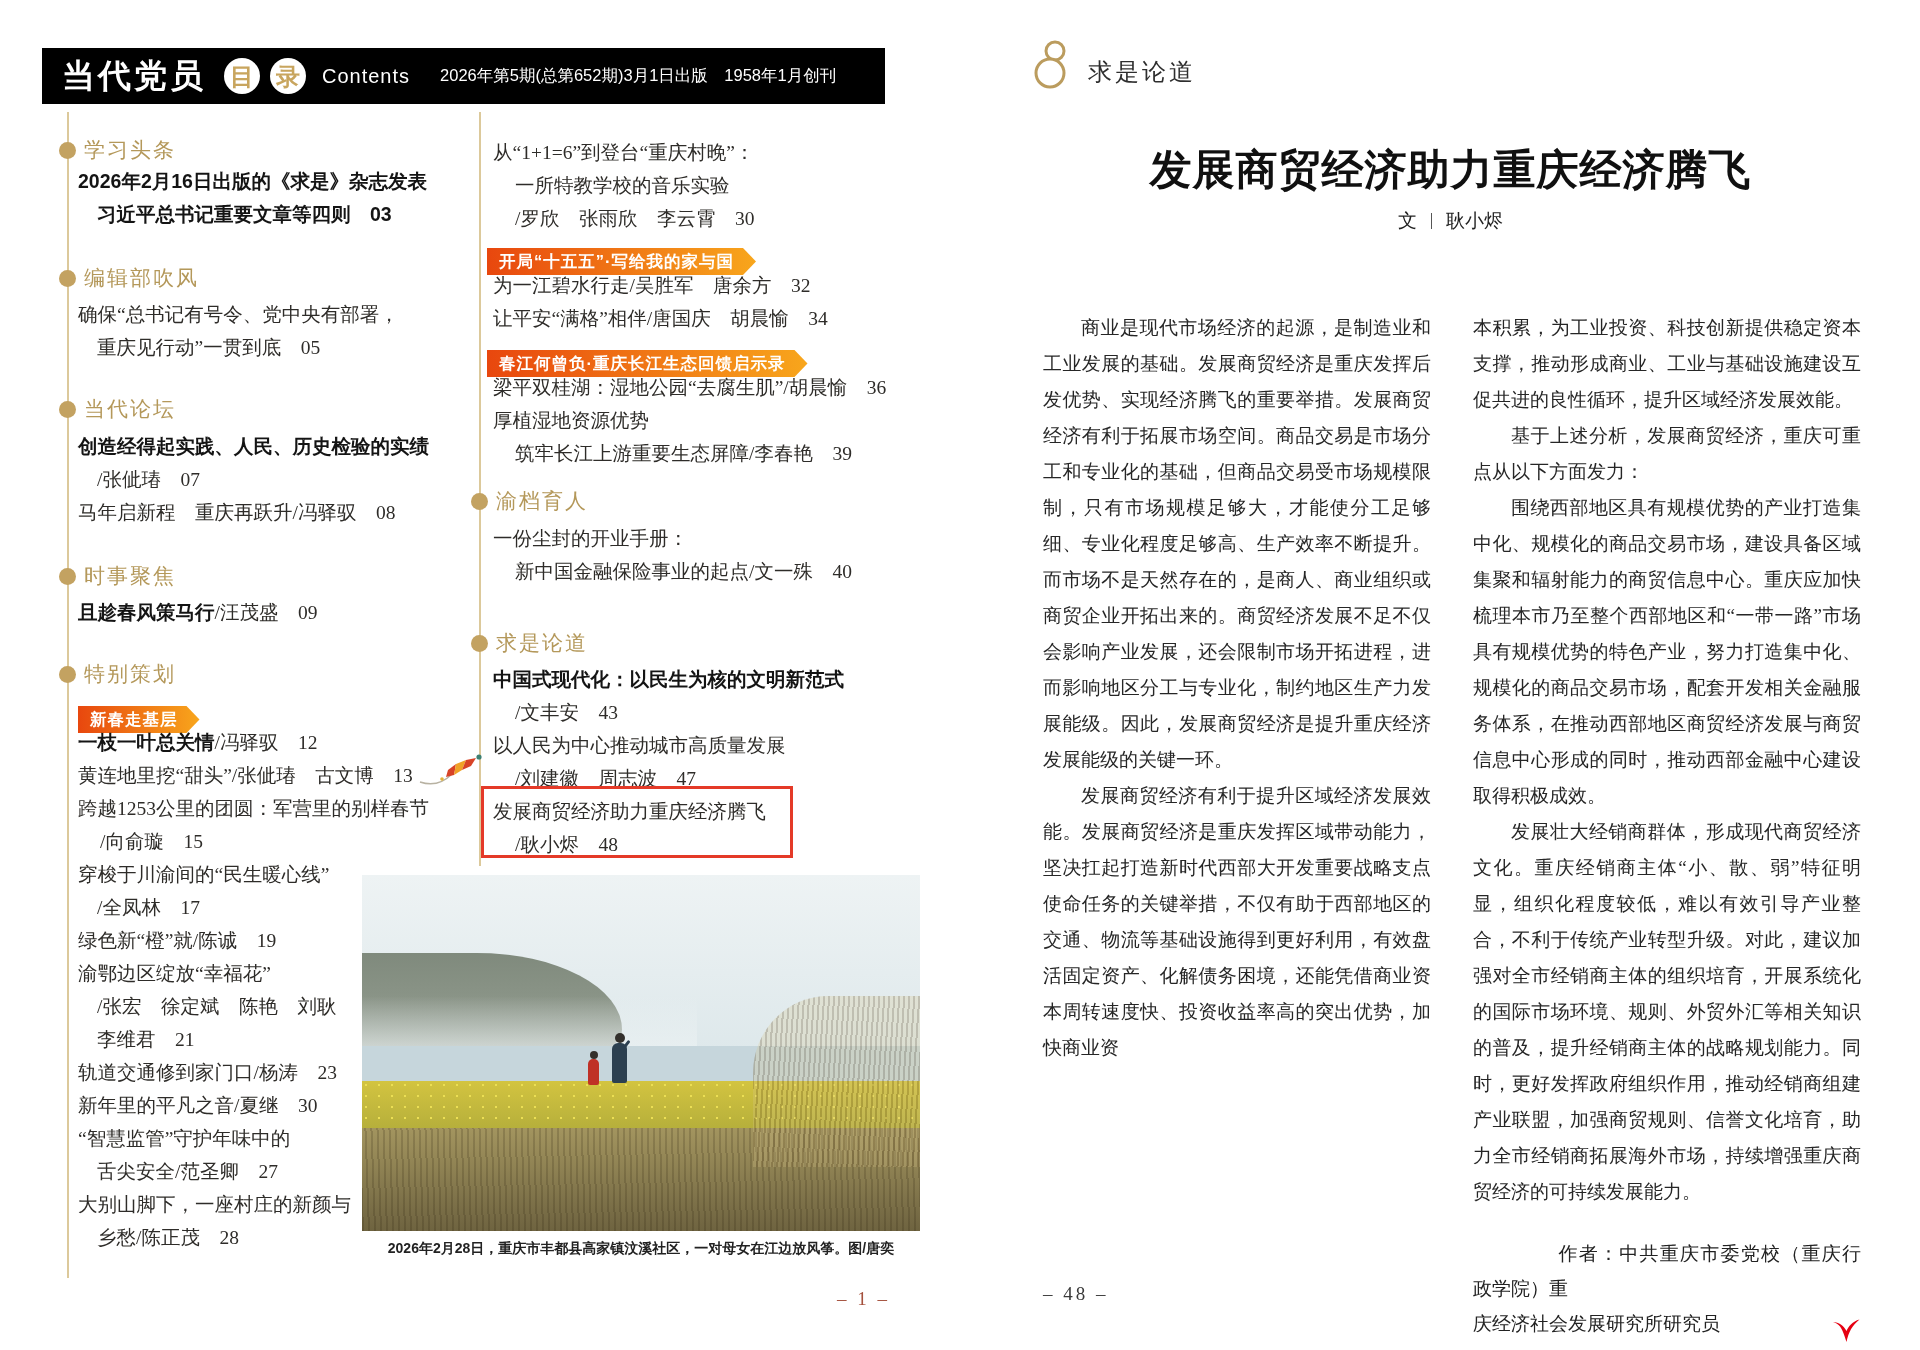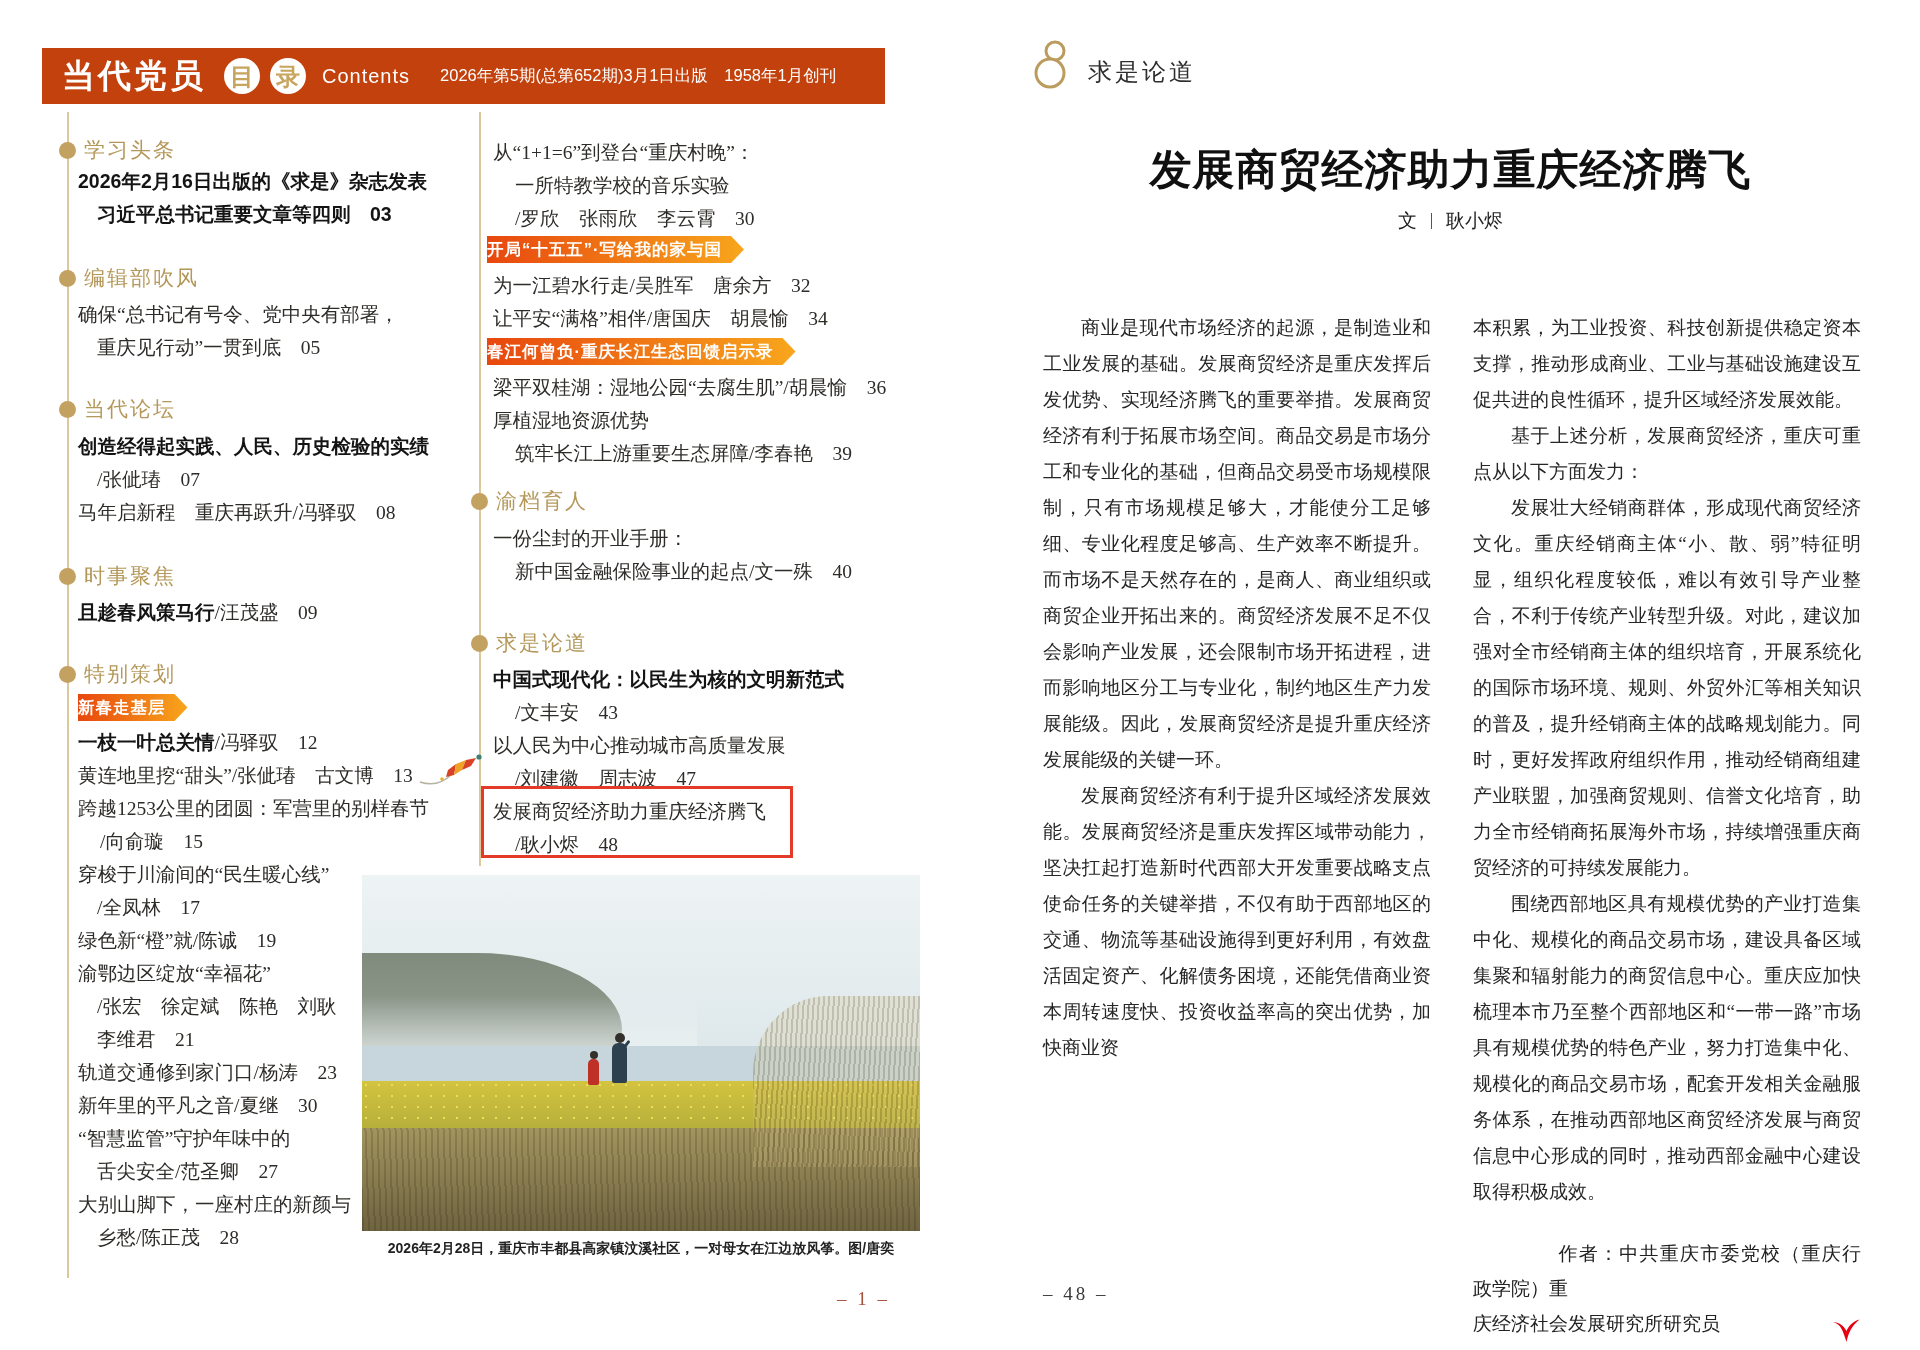--- a/index.html
+++ b/index.html
@@ -6,21 +6,21 @@
   html,body { background:#ffffff; }
   #stage {
     position:relative; width:1920px; height:1350px; margin:0 auto;
     background:#ffffff; overflow:hidden;
     font-family:"Liberation Sans","DejaVu Sans",sans-serif;
   }
 
   
   #band {
     position:absolute; left:42px; top:48px; width:843px; height:56px;
-    background:#c2410c; display:flex; align-items:center; padding:0 20px;
+    background:#000000; display:flex; align-items:center; padding:0 20px;
   }
   #logo { color:#fff; font-size:33px; font-weight:900; letter-spacing:3px; }
   .circ {
     width:36px; height:36px; border-radius:50%; background:#fff; color:#c8a55e;
     font-size:24px; font-weight:bold; text-align:center; line-height:37px; margin-left:10px;
   }
   .circ.first { margin-left:18px; }
   #contents { color:#fff; font-size:20px; margin-left:16px; letter-spacing:1px; }
   #issue { color:#fff; font-size:16.5px; margin-left:30px; white-space:nowrap; }
 
@@ -37,24 +37,25 @@
   .trow.bold { font-weight:bold; color:#141414; font-family:"Liberation Sans","DejaVu Sans",sans-serif; }
   .bseg { font-weight:bold; color:#141414; font-family:"Liberation Sans","DejaVu Sans",sans-serif; }
   .trow.head {
     color:#b4985a; font-size:21px; letter-spacing:2px;
     font-family:"Liberation Sans","DejaVu Sans",sans-serif;
     display:flex; align-items:center;
   }
   .dot { width:17px; height:17px; border-radius:50%; background:#c3a261; display:inline-block; margin-right:8px; }
   .badge {
     position:absolute; height:27px; line-height:27px; color:#fff; font-weight:bold;
-    font-size:16.5px; padding:0 22px 0 0; letter-spacing:1px;
+    font-size:16.5px; padding:0 22px 0 12px; letter-spacing:1px;
     background:linear-gradient(90deg,#e8470e,#f8a61c);
     clip-path:polygon(0 0, calc(100% - 13px) 0, 100% 50%, calc(100% - 13px) 100%, 0 100%);
     font-family:"Liberation Sans","DejaVu Sans",sans-serif;
+    margin-top:12px;
   }
   #redbox { position:absolute; left:481px; top:786px; width:312px; height:72px; border:3px solid #e43a28; }
 
   
   #photo { position:absolute; left:362px; top:875px; width:558px; height:356px; overflow:hidden; background:#e9eff1; }
   .ph-sky   { position:absolute; left:0; top:0; width:100%; height:55%;
               background:linear-gradient(#eef3f4,#dce7ea); }
   .ph-hill  { position:absolute; left:-30px; top:22%; width:52%; height:30%;
               background:linear-gradient(#6d7868,#8d9687); border-radius:0 70% 30% 0 / 0 100% 40% 0; opacity:.85; }
   .ph-hillfog { position:absolute; left:0; top:34%; width:60%; height:20%;
@@ -256,22 +257,22 @@
   </div>
 
   <div class="art" id="acol1">
     <p class="ind">商业是现代市场经济的起源，是制造业和工业发展的基础。发展商贸经济是重庆发挥后发优势、实现经济腾飞的重要举措。发展商贸经济有利于拓展市场空间。商品交易是市场分工和专业化的基础，但商品交易受市场规模限制，只有市场规模足够大，才能使分工足够细、专业化程度足够高、生产效率不断提升。而市场不是天然存在的，是商人、商业组织或商贸企业开拓出来的。商贸经济发展不足不仅会影响产业发展，还会限制市场开拓进程，进而影响地区分工与专业化，制约地区生产力发展能级。因此，发展商贸经济是提升重庆经济发展能级的关键一环。</p>
     <p class="ind">发展商贸经济有利于提升区域经济发展效能。发展商贸经济是重庆发挥区域带动能力，坚决扛起打造新时代西部大开发重要战略支点使命任务的关键举措，不仅有助于西部地区的交通、物流等基础设施得到更好利用，有效盘活固定资产、化解债务困境，还能凭借商业资本周转速度快、投资收益率高的突出优势，加快商业资</p>
   </div>
 
   <div class="art" id="acol2">
     <p>本积累，为工业投资、科技创新提供稳定资本支撑，推动形成商业、工业与基础设施建设互促共进的良性循环，提升区域经济发展效能。</p>
     <p class="ind">基于上述分析，发展商贸经济，重庆可重点从以下方面发力：</p>
+    <p class="ind">围绕西部地区具有规模优势的产业打造集中化、规模化的商品交易市场，建设具备区域集聚和辐射能力的商贸信息中心。重庆应加快梳理本市乃至整个西部地区和“一带一路”市场具有规模优势的特色产业，努力打造集中化、规模化的商品交易市场，配套开发相关金融服务体系，在推动西部地区商贸经济发展与商贸信息中心形成的同时，推动西部金融中心建设取得积极成效。</p>
     <p class="ind">发展壮大经销商群体，形成现代商贸经济文化。重庆经销商主体“小、散、弱”特征明显，组织化程度较低，难以有效引导产业整合，不利于传统产业转型升级。对此，建议加强对全市经销商主体的组织培育，开展系统化的国际市场环境、规则、外贸外汇等相关知识的普及，提升经销商主体的战略规划能力。同时，更好发挥政府组织作用，推动经销商组建产业联盟，加强商贸规则、信誉文化培育，助力全市经销商拓展海外市场，持续增强重庆商贸经济的可持续发展能力。</p>
-    <p class="ind">围绕西部地区具有规模优势的产业打造集中化、规模化的商品交易市场，建设具备区域集聚和辐射能力的商贸信息中心。重庆应加快梳理本市乃至整个西部地区和“一带一路”市场具有规模优势的特色产业，努力打造集中化、规模化的商品交易市场，配套开发相关金融服务体系，在推动西部地区商贸经济发展与商贸信息中心形成的同时，推动西部金融中心建设取得积极成效。</p>
     <div id="authnote">
       <div class="an1">作者：中共重庆市委党校（重庆行政学院）重</div>
       <div class="an2">庆经济社会发展研究所研究员</div>
       <svg class="logo" width="30" height="28" viewBox="0 0 30 28">
         <path d="M2 5 C8 6.5 11 11 13.5 19 L15.5 25 C17.5 15 21.5 8 28.5 2.5 C21.5 4.5 17.5 9 15.5 14 C12.5 8 8 5.5 2 5 Z" fill="#e60012"></path>
       </svg>
     </div>
   </div>
 
   <div id="pn-right">– 48 –</div>

